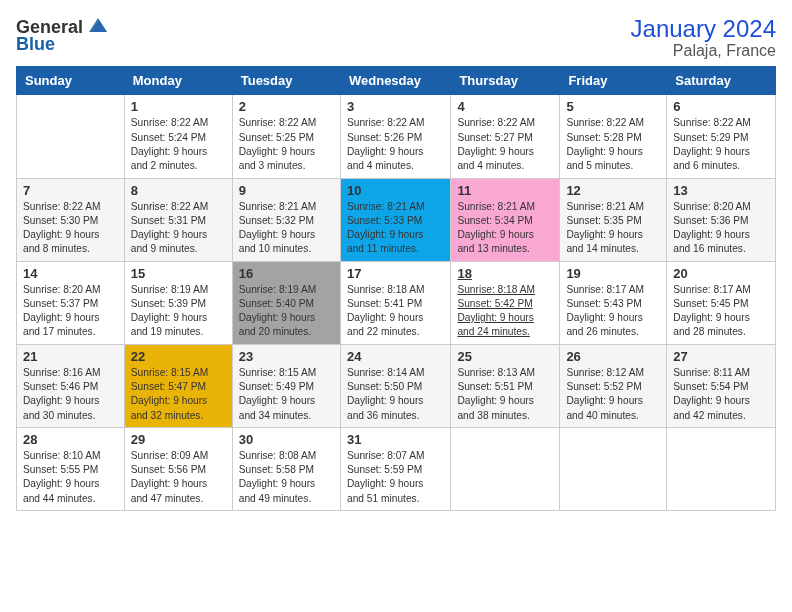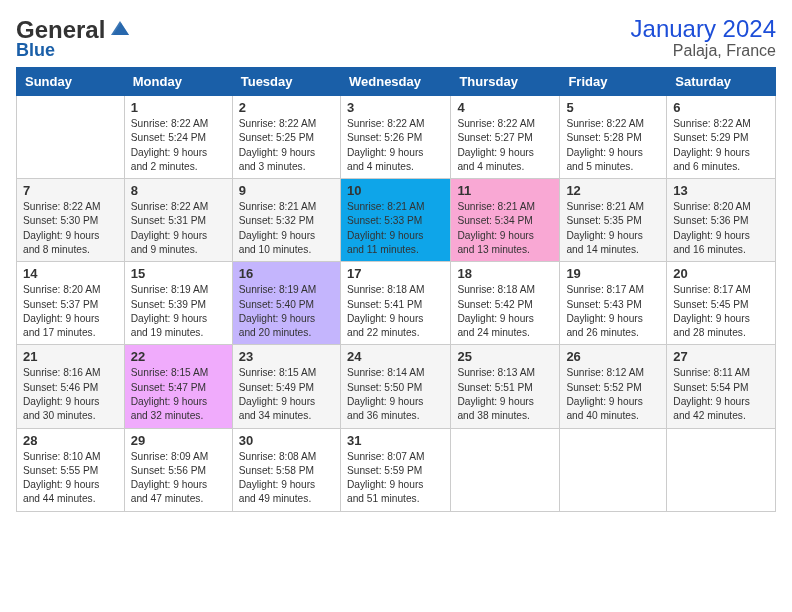--- a/index.html
+++ b/index.html
@@ -91,21 +91,21 @@
     }
   </style>
 </head>
 <body>
 
 <div class="container">
   <div class="header-row">
     <div class="logo">
       <div class="logo-wrapper">
         <div class="logo-line1">
-          <span style="font-size:24px;font-weight:bold;color:#333;">General</span>
+          <span style="font-size:18px;font-weight:bold;color:#333;">General</span>
           <svg width="26" height="26" viewBox="0 0 26 26" style="margin-left:2px;margin-top:-4px;">
             <polygon points="4,20 13,6 22,20" fill="#1a5fa8" opacity="0.85"></polygon>
             <polygon points="10,20 18,8 26,20" fill="#1a5fa8" opacity="0.6" transform="translate(-4,0)"></polygon>
           </svg>
         </div>
         <span style="font-size:18px;font-weight:bold;color:#1a5fa8;margin-top:-4px;display:block;">Blue</span>
       </div>
     </div>
     <div class="title-section">
       <div class="month-title">January 2024</div>
@@ -185,47 +185,47 @@
         </tr>
         <tr>
           <td style="background: rgb(255, 255, 255);">
             <span class="day-number">14</span>
             <div class="day-info">Sunrise: 8:20 AM<br>Sunset: 5:37 PM<br>Daylight: 9 hours<br>and 17 minutes.</div>
           </td>
           <td style="background: rgb(255, 255, 255);">
             <span class="day-number">15</span>
             <div class="day-info">Sunrise: 8:19 AM<br>Sunset: 5:39 PM<br>Daylight: 9 hours<br>and 19 minutes.</div>
           </td>
-          <td style="background: #c4b5fd;">
+          <td style="background: #a3a3a3;">
             <span class="day-number">16</span>
             <div class="day-info">Sunrise: 8:19 AM<br>Sunset: 5:40 PM<br>Daylight: 9 hours<br>and 20 minutes.</div>
           </td>
           <td style="background: rgb(255, 255, 255);">
             <span class="day-number">17</span>
             <div class="day-info">Sunrise: 8:18 AM<br>Sunset: 5:41 PM<br>Daylight: 9 hours<br>and 22 minutes.</div>
           </td>
-          <td style="background: rgb(255, 255, 255);">
+          <td style="background: rgb(255, 255, 255); text-decoration: underline;">
             <span class="day-number">18</span>
             <div class="day-info">Sunrise: 8:18 AM<br>Sunset: 5:42 PM<br>Daylight: 9 hours<br>and 24 minutes.</div>
           </td>
           <td style="background: rgb(255, 255, 255);">
             <span class="day-number">19</span>
             <div class="day-info">Sunrise: 8:17 AM<br>Sunset: 5:43 PM<br>Daylight: 9 hours<br>and 26 minutes.</div>
           </td>
           <td style="background: rgb(255, 255, 255);">
             <span class="day-number">20</span>
             <div class="day-info">Sunrise: 8:17 AM<br>Sunset: 5:45 PM<br>Daylight: 9 hours<br>and 28 minutes.</div>
           </td>
         </tr>
         <tr>
           <td style="background: rgb(245, 245, 245);">
             <span class="day-number">21</span>
             <div class="day-info">Sunrise: 8:16 AM<br>Sunset: 5:46 PM<br>Daylight: 9 hours<br>and 30 minutes.</div>
           </td>
-          <td style="background: #f0abfc;">
+          <td style="background: #eab308;">
             <span class="day-number">22</span>
             <div class="day-info">Sunrise: 8:15 AM<br>Sunset: 5:47 PM<br>Daylight: 9 hours<br>and 32 minutes.</div>
           </td>
           <td style="background: rgb(245, 245, 245);">
             <span class="day-number">23</span>
             <div class="day-info">Sunrise: 8:15 AM<br>Sunset: 5:49 PM<br>Daylight: 9 hours<br>and 34 minutes.</div>
           </td>
           <td style="background: rgb(245, 245, 245);">
             <span class="day-number">24</span>
             <div class="day-info">Sunrise: 8:14 AM<br>Sunset: 5:50 PM<br>Daylight: 9 hours<br>and 36 minutes.</div>

